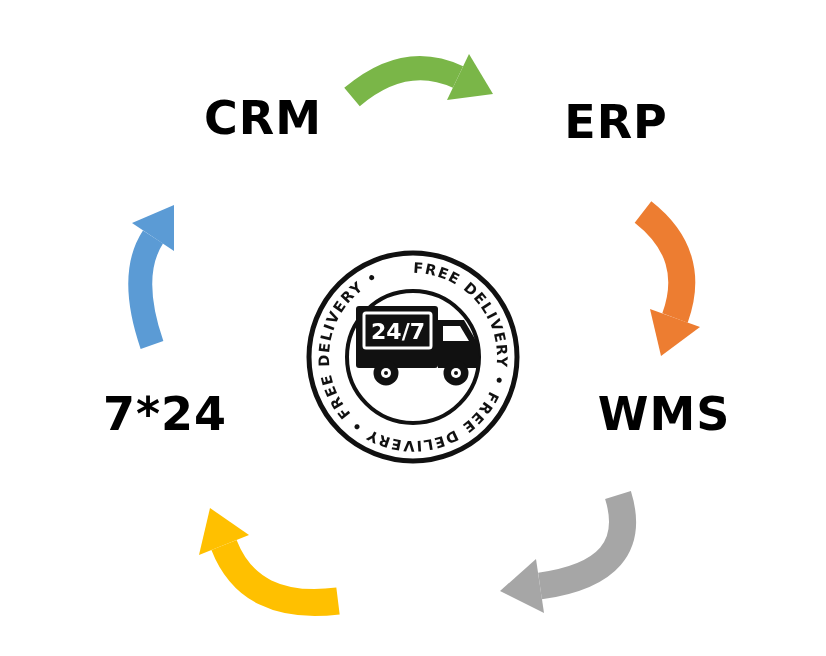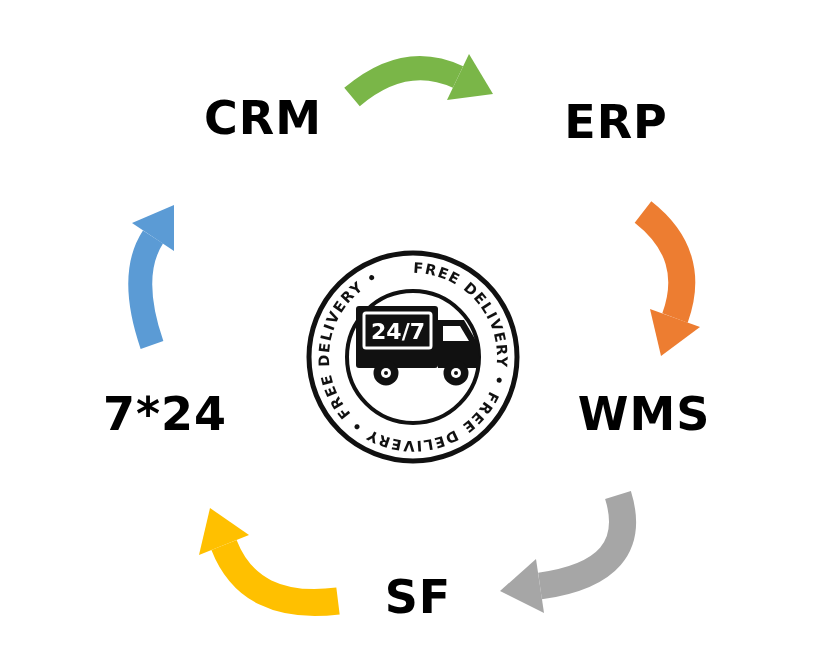--- a/index.html
+++ b/index.html
@@ -16,21 +16,21 @@
     transform:translate(-50%,-50%);
     font-weight:bold;
     font-size:46px;
     color:#000;
     letter-spacing:1px;
     white-space:nowrap;
     line-height:1;
   }
   .lbl-crm{left:263px;top:118px;}
   .lbl-erp{left:568px;top:122px;margin-left:48px;}
-  .lbl-wms{left:644px;top:414px;}
+  .lbl-wms{left:664px;top:414px;}
   .lbl-sf{left:418px;top:597px;}
   .lbl-724{left:165px;top:414px;}
 </style>
 </head>
 <body>
 
 <div class="canvas">
 
   <svg width="826" height="656" viewBox="0 0 826 656">
 
@@ -81,16 +81,15 @@
         <circle cx="456" cy="373" r="12.5" fill="#111111"></circle>
         <circle cx="456" cy="373" r="5" fill="#ffffff"></circle>
         <circle cx="456" cy="373" r="2" fill="#111111"></circle>
       </g>
     </g>
   </svg>
 
   <div class="node-label lbl-crm">CRM</div>
   <div class="node-label lbl-erp">ERP</div>
   <div class="node-label lbl-wms">WMS</div>
-  <div class="node-label lbl-sf">SF</div>
   <div class="node-label lbl-724">7*24</div>
 
 </div>
 
 </body></html>

